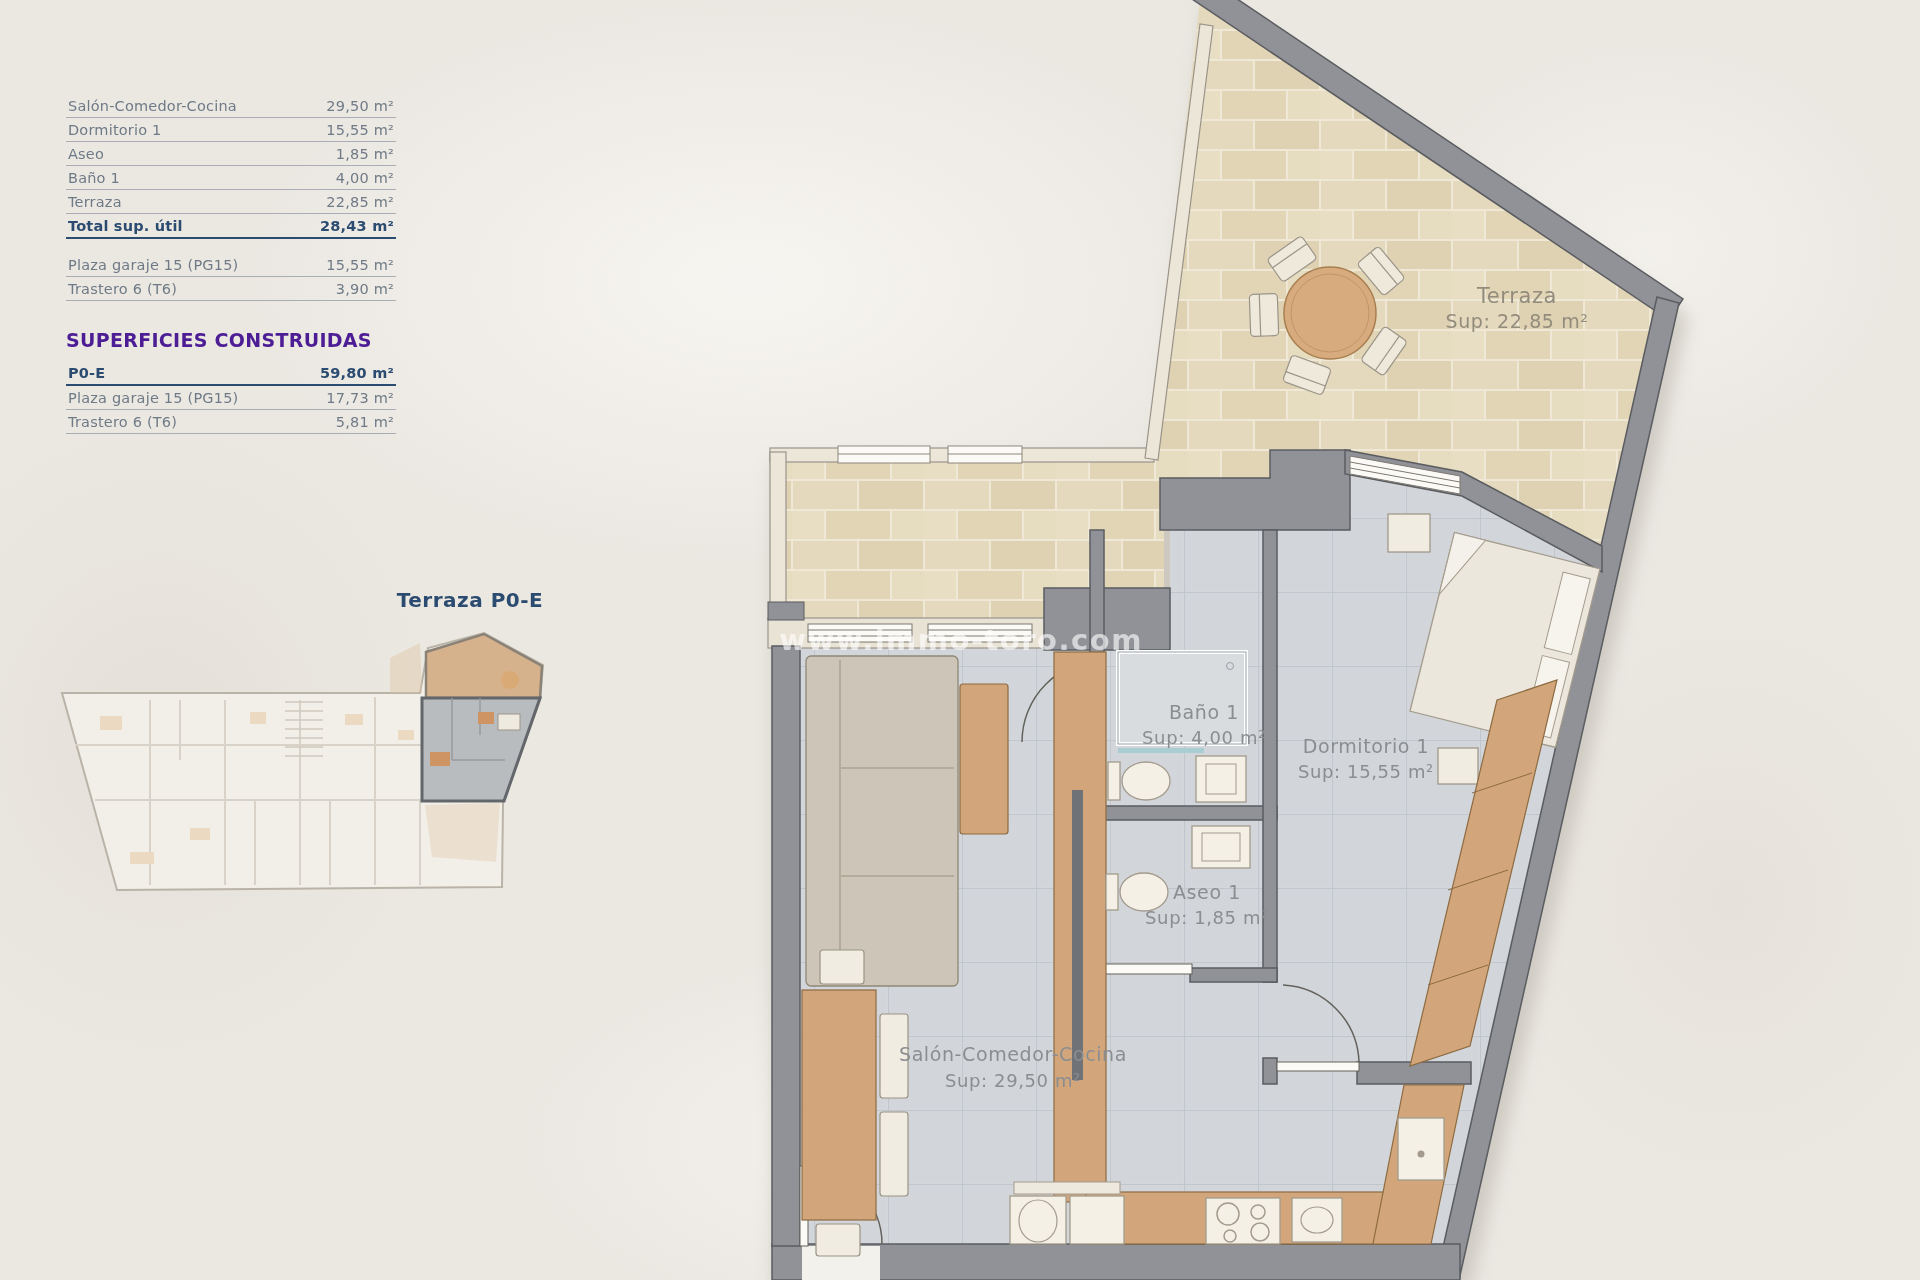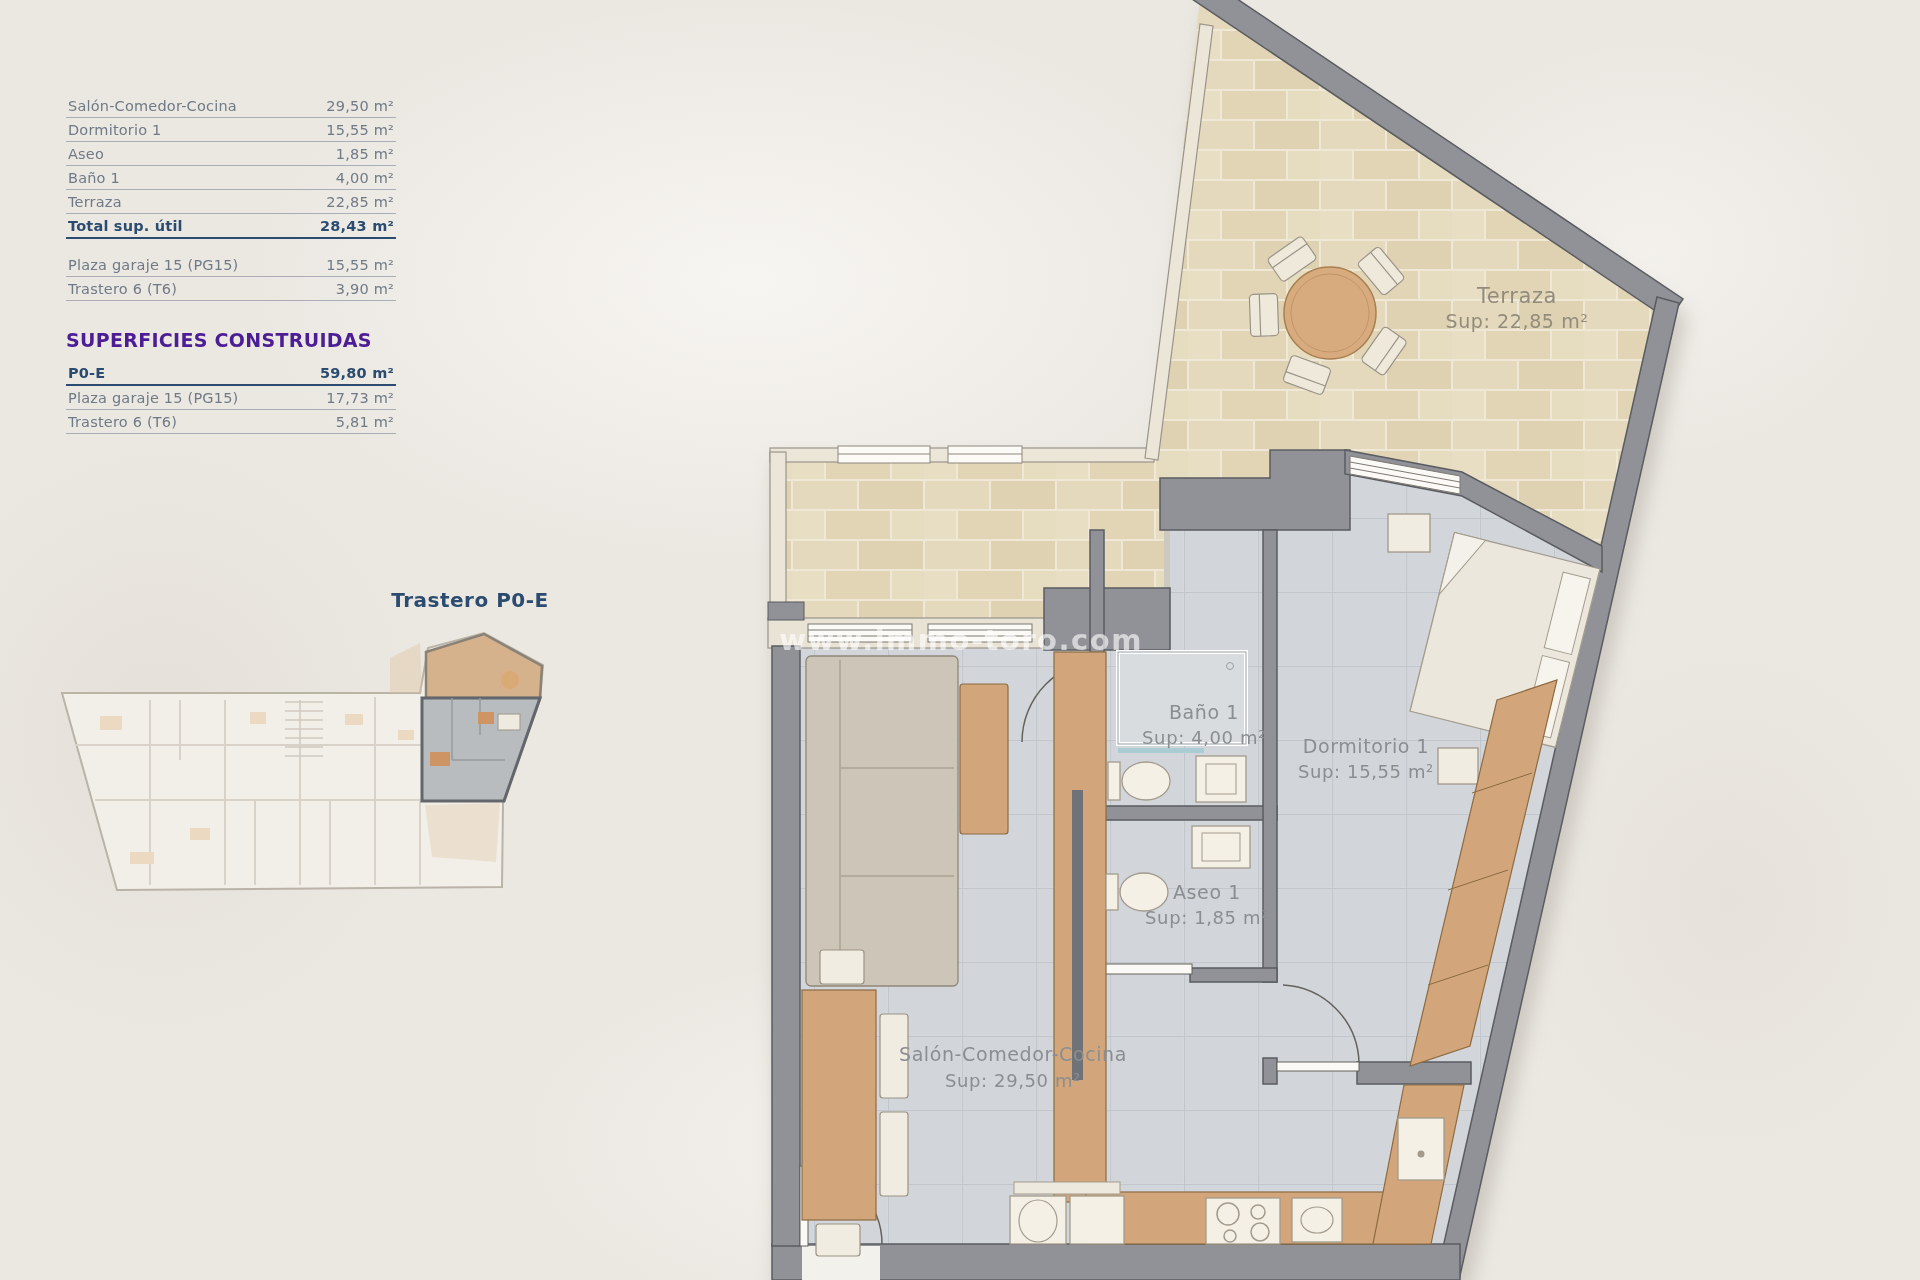--- a/index.html
+++ b/index.html
@@ -325,14 +325,14 @@
     <div class="srow">
         <span>Plaza garaje 15 (PG15)</span>
         <span class="val">17,73 m²</span>
       </div>
     <div class="srow">
         <span>Trastero 6 (T6)</span>
         <span class="val">5,81 m²</span>
       </div>
   </div>
 
-  <div class="unit-label">Trastero P0-E</div>
+  <div class="unit-label">Terraza P0-E</div>
 </div>
 
 </body></html>

